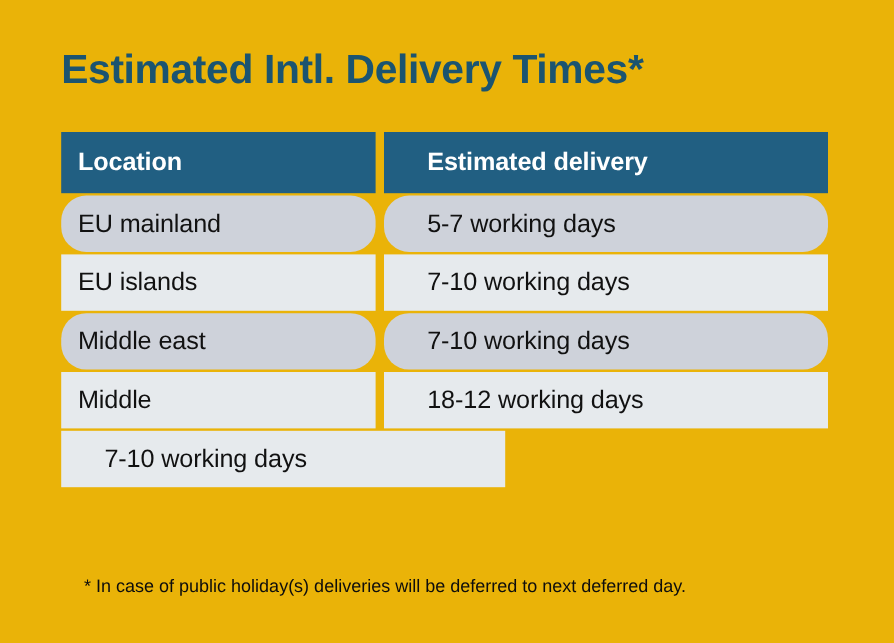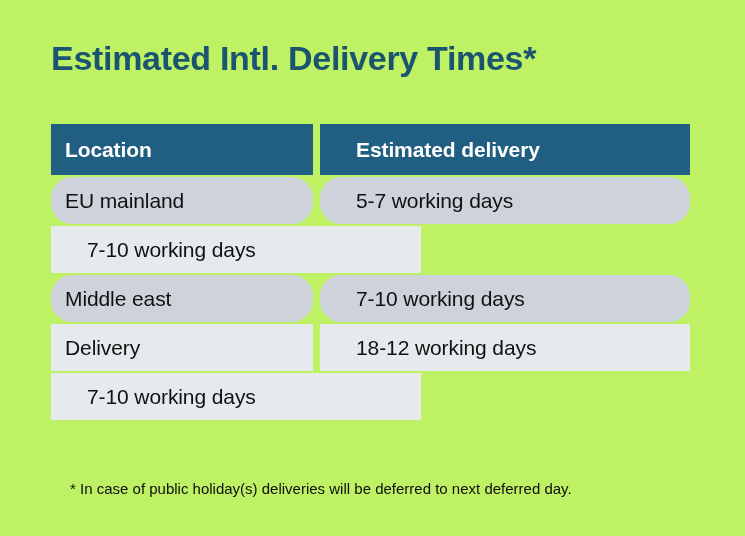--- a/index.html
+++ b/index.html
@@ -10,21 +10,21 @@
     width: 745px;
     height: 536px;
     background: #ffffff;
     font-family: "Liberation Sans", sans-serif;
     overflow: hidden;
   }
   .page {
     position: relative;
     width: 745px;
     height: 536px;
-    background: #bef264;
+    background: #eab308;
   }
 
   
   .title {
     position: absolute;
     left: 51px;
     top: 36px;
     font-size: 34px;
     font-weight: 700;
     letter-spacing: -0.3px;
@@ -32,21 +32,20 @@
     line-height: 44px;
     white-space: nowrap;
   }
 
   
   .table {
     position: absolute;
     left: 51px;
     top: 110px;
     width: 639px;
-    margin-top: 14px;
   }
   .row {
     display: flex;
     width: 100%;
     margin-bottom: 2px;
   }
   .cell {
     box-sizing: border-box;
     height: 47px;
     display: flex;
@@ -110,30 +109,31 @@
       <div class="cell c1">Location</div>
       <div class="cell c2">Estimated delivery</div>
     </div>
 
     <div class="row dark">
       <div class="cell c1">EU mainland</div>
       <div class="cell c2">5-7 working days</div>
     </div>
 
     <div class="row light">
+      <div class="cell c1">EU islands</div>
       <div class="cell c2">7-10 working days</div>
     </div>
 
     <div class="row dark">
       <div class="cell c1">Middle east</div>
       <div class="cell c2">7-10 working days</div>
     </div>
 
     <div class="row light">
-      <div class="cell c1">Delivery</div>
+      <div class="cell c1">Middle</div>
       <div class="cell c2">18-12 working days</div>
     </div>
 
 
     <div class="row light">
       <div class="cell c2">7-10 working days</div>
     </div>
 
   </div>
 

